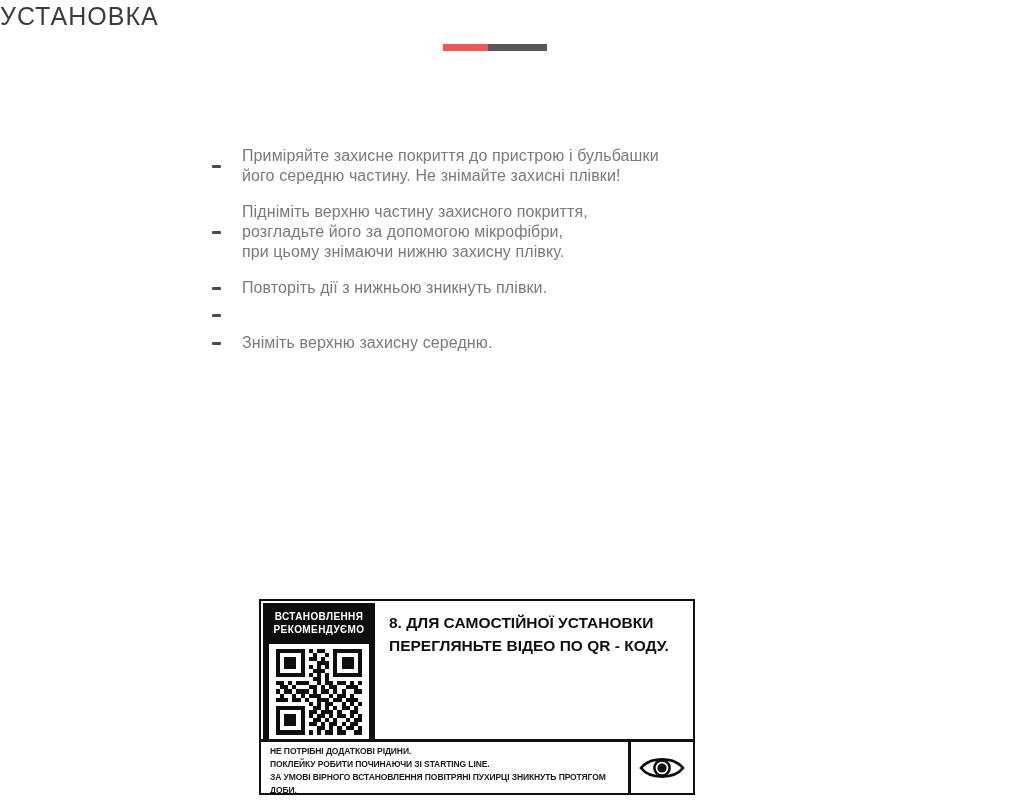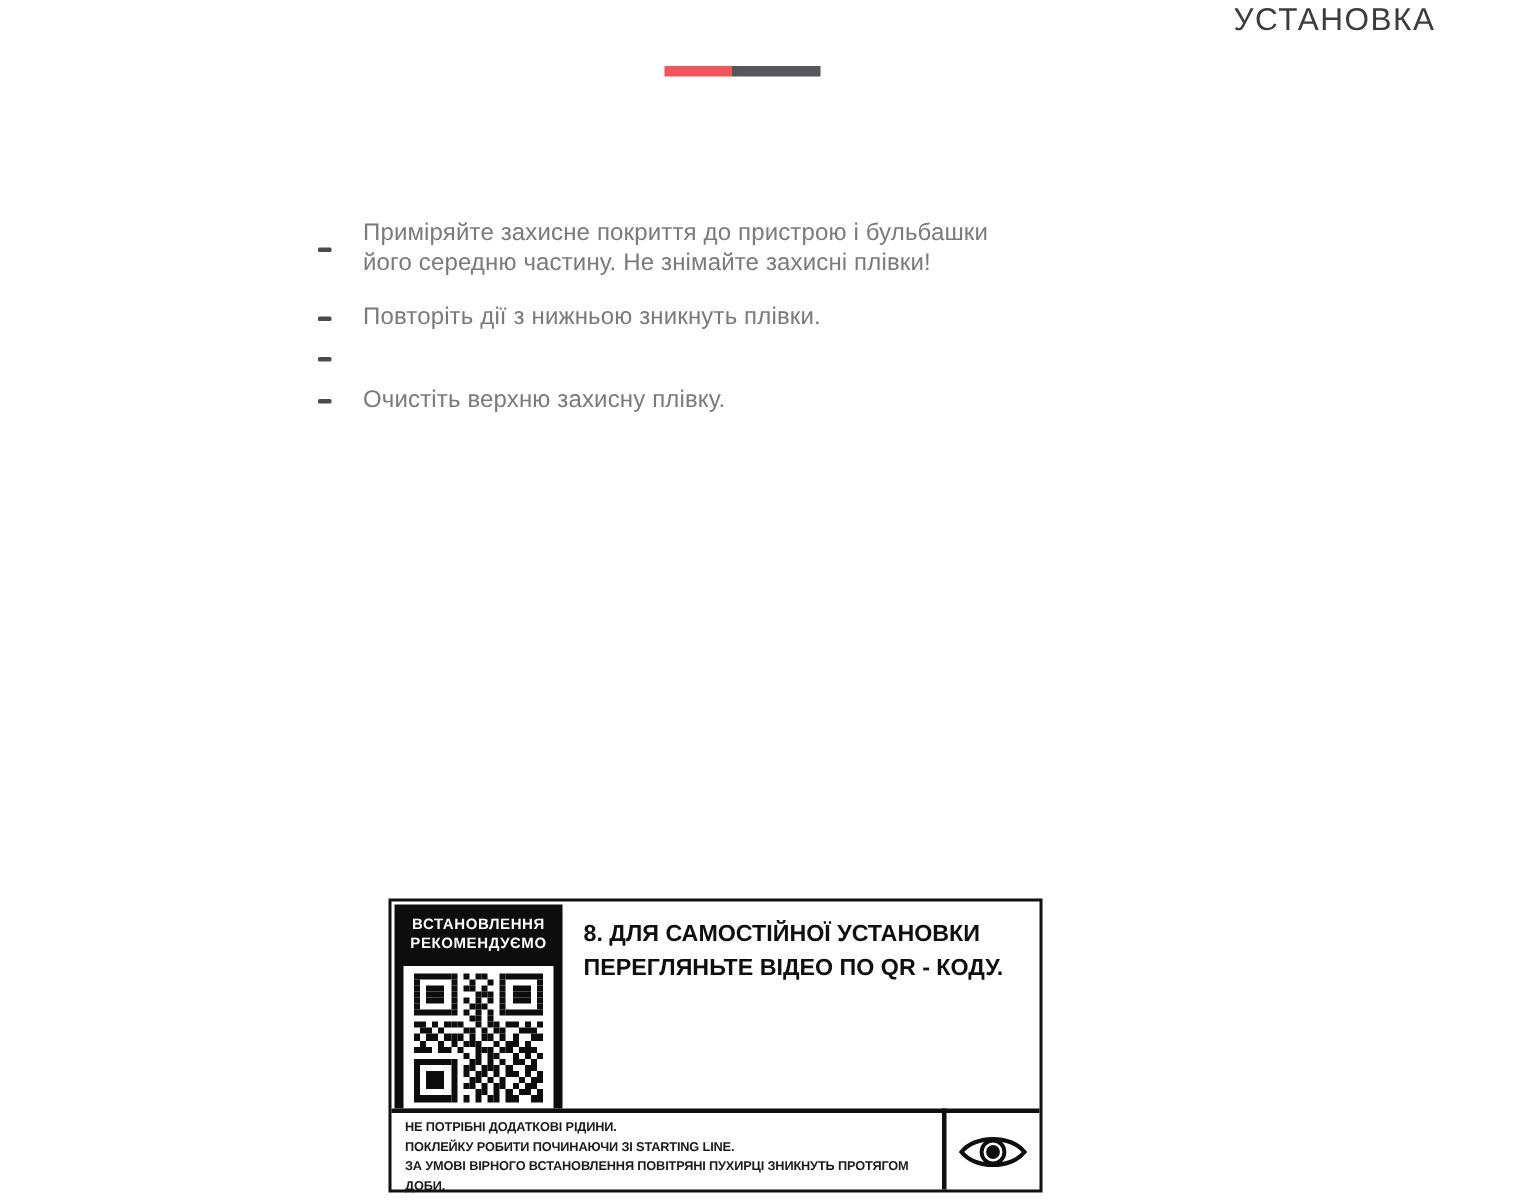--- a/index.html
+++ b/index.html
@@ -2,22 +2,22 @@
 <html><head>
 <meta charset="utf-8">
 <style>
   html,body{margin:0;padding:0;}
   body{
     width:1024px;height:800px;background:#ffffff;position:relative;overflow:hidden;
     font-family:"Liberation Sans", sans-serif;color:#101010;
   }
   
   .page-title{
-    position:absolute;top:2px;left:0;width:957px;margin:0;text-align:right;
-    font-size:21px;font-weight:500;letter-spacing:1px;color:#3c3c3c;
+    position:absolute;top:2px;left:0;width:957px;margin:0;text-align:left;
+    font-size:25px;font-weight:500;letter-spacing:1px;color:#3c3c3c;
   }
   .title-underline{position:absolute;left:443px;top:44px;width:104px;height:7px;display:flex;}
   .bar-red{width:45px;height:100%;}
   .bar-gray{flex:1;height:100%;}
 
   
   .steps{position:absolute;left:212px;top:146px;width:650px;}
   .step{display:flex;align-items:center;margin:0 0 16px 0;}
   .dash{flex:0 0 9px;height:3px;background:#4b4b4b;margin-right:21px;border-radius:1px;}
   .step-text{
@@ -76,28 +76,34 @@
   </div>
 
   <section class="steps">
     <div class="step">
       <span class="dash"></span>
       <p class="step-text">Приміряйте захисне покриття до пристрою і бульбашки
 його середню частину. Не знімайте захисні плівки!</p>
     </div>
     <div class="step">
       <span class="dash"></span>
+      <p class="step-text">Підніміть верхню частину захисного покриття,
+розгладьте його за допомогою мікрофібри,
+при цьому знімаючи нижню захисну плівку.</p>
+    </div>
+    <div class="step">
+      <span class="dash"></span>
       <p class="step-text">Повторіть дії з нижньою зникнуть плівки.</p>
     </div>
     <div class="step">
       <span class="dash"></span>
     </div>
     <div class="step">
       <span class="dash"></span>
-      <p class="step-text">Очистіть верхню захисну плівку.</p>
+      <p class="step-text">Зніміть верхню захисну середню.</p>
     </div>
   </section>
 
   <section class="box">
 
     <div class="leftcell">
       <p class="qr-header">ВСТАНОВЛЕННЯ
 РЕКОМЕНДУЄМО</p>
       <div class="qr-white">
         <div class="qr">

